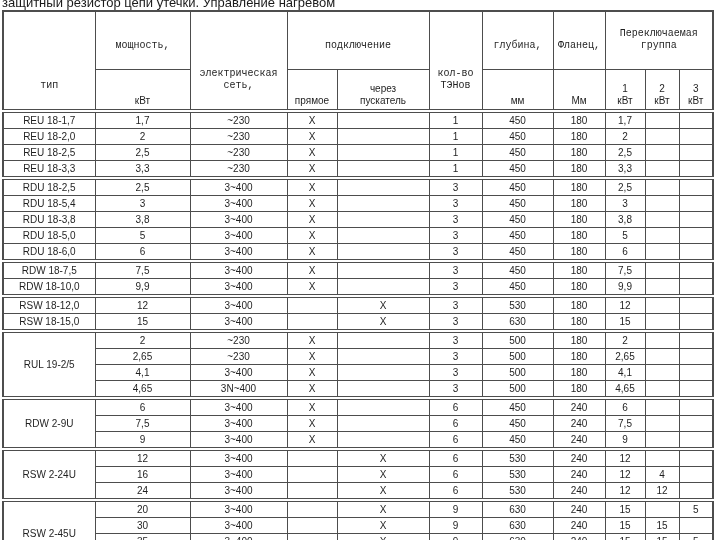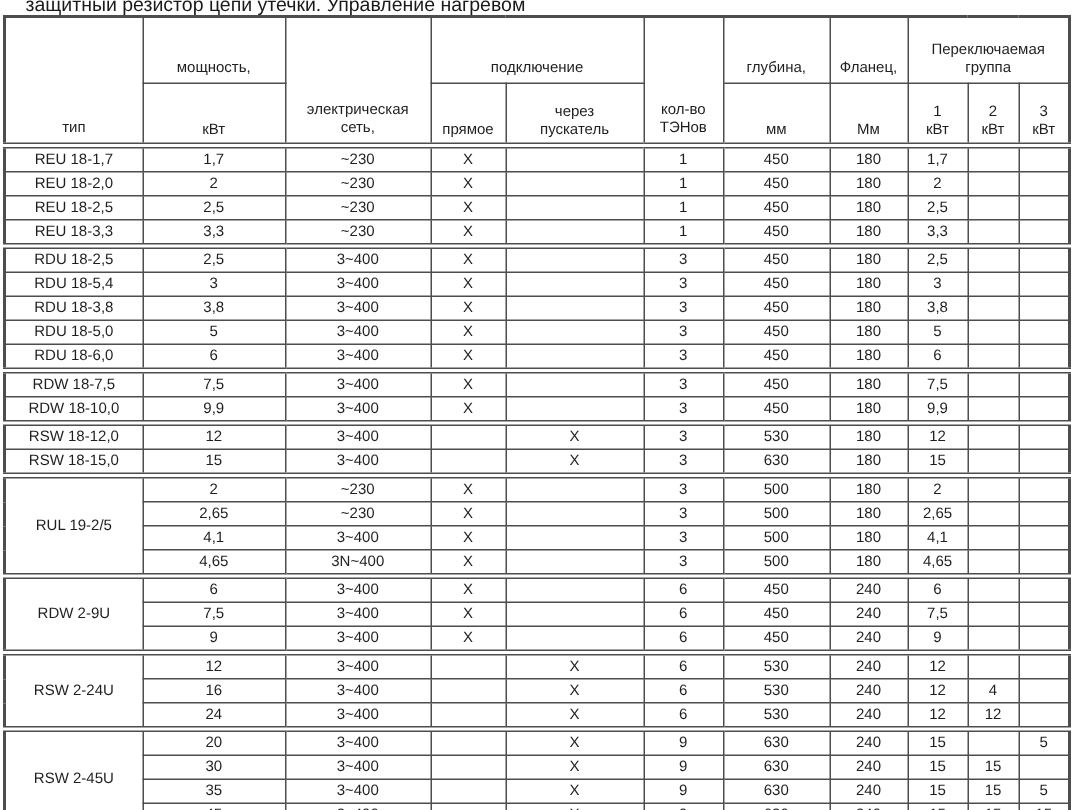--- a/index.html
+++ b/index.html
@@ -2,37 +2,37 @@
 <html><head>
 <meta charset="utf-8">
 <style>
   html,body{margin:0;padding:0;}
   body{
     width:715px;height:540px;overflow:hidden;background:#ffffff;
     font-family:"Liberation Sans", sans-serif;color:#1f1f1f;
     position:relative;
   }
   .title-clip{
-    height:10px;overflow:hidden;margin-left:17px;
+    height:10px;overflow:hidden;margin-left:2px;
   }
   .title-clip span{
     display:block;margin-top:-5px;font-size:13px;color:#1a1a1a;white-space:nowrap;
   }
   .tbl-wrap{position:relative;margin-left:2px;}
   table{
     border-collapse:collapse;table-layout:fixed;width:710px;
     border:2px solid #4d4d4d;border-bottom:4px double #4d4d4d;
   }
   th,td{
     border:1px solid #4d4d4d;
     font-size:10px;line-height:1.15;text-align:center;
     padding:0 1px;overflow:hidden;
     font-weight:normal;
   }
-  thead tr.h1 th{height:39px;vertical-align:bottom;padding-bottom:4px;}
+  thead tr.h1 th{height:39px;vertical-align:bottom;padding-bottom:18px;font-family:Liberation Mono, monospace;}
   thead tr.h2 th{height:36px;vertical-align:bottom;padding-bottom:3px;}
   thead th.vtop{vertical-align:top;padding-top:4px;}
   thead th.vmid{vertical-align:middle;}
   thead tr.h2 th, thead th[rowspan]{border-bottom:4px double #4d4d4d;margin-left:15px;}
   .preline{white-space:pre-line;}
   tbody td{height:15px;}
   tbody td.ge{border-bottom:4px double #4d4d4d;}
   tbody td.c-type{vertical-align:middle;margin-top:40px;}
   .watermark{
     position:absolute;left:228px;top:236px;

